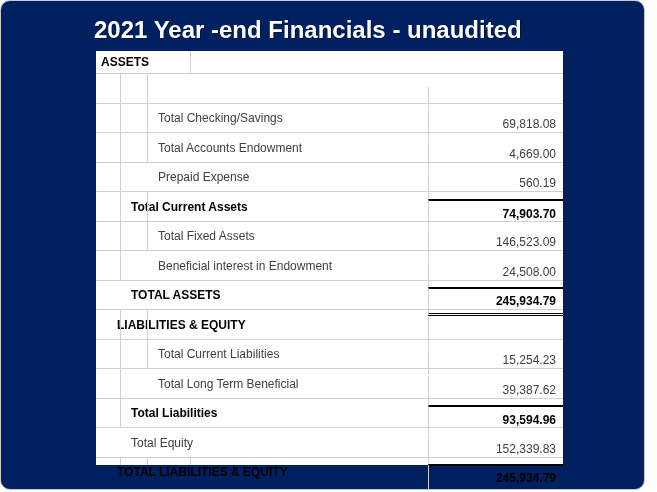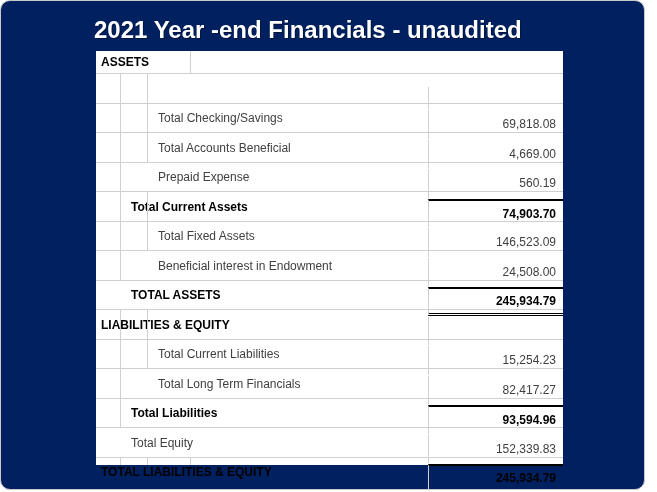--- a/index.html
+++ b/index.html
@@ -25,21 +25,21 @@
     font-size:12px;color:var(--text);
   }
   .row.header{height:23px;}
   .row.sliver{height:7px;border-bottom:none;}
   .cell{box-sizing:border-box;height:100%;display:flex;align-items:center;}
   .indent{width:25px;flex:0 0 25px;border-right:1px solid var(--grid);}
   .indent.b{width:27px;flex:0 0 27px;}
   .indent.c{width:43px;flex:0 0 43px;border-right:1px solid var(--grid);}
   .hdrlabel{width:95px;flex:0 0 95px;border-right:1px solid var(--grid);padding-left:5px;}
   .label{flex:1;padding-left:10px;min-width:0;white-space:nowrap;overflow:hidden;margin-top:30px;}
-  .label.l0{padding-left:5px;}
+  .label.l0{padding-left:21px;}
   .filler{flex:1;}
   .value{
     width:135px;flex:0 0 135px;border-left:1px solid var(--grid);
     justify-content:flex-end;padding-right:7px;white-space:nowrap;margin-top:36px;
   }
   .boldtxt{font-weight:bold;color:var(--bold);}
   .rule-top{border-top:2px solid var(--rule);}
   .rule-bottom-double{border-bottom:3px double var(--rule);}
 </style>
 </head>
@@ -55,21 +55,21 @@
       </div>
       <div class="row">
         <div class="cell indent"></div>
         <div class="cell indent b"></div>
         <div class="cell label">Total Checking/Savings</div>
         <div class="cell value">69,818.08</div>
       </div>
       <div class="row">
         <div class="cell indent"></div>
         <div class="cell indent b"></div>
-        <div class="cell label">Total Accounts Beneficial</div>
+        <div class="cell label">Total Accounts Endowment</div>
         <div class="cell value">4,669.00</div>
       </div>
       <div class="row">
         <div class="cell indent"></div>
         <div class="cell indent b"></div>
         <div class="cell label">Prepaid Expense</div>
         <div class="cell value">560.19</div>
       </div>
       <div class="row">
         <div class="cell indent"></div>
@@ -99,22 +99,22 @@
       </div>
       <div class="row">
         <div class="cell indent"></div>
         <div class="cell indent b"></div>
         <div class="cell label">Total Current Liabilities</div>
         <div class="cell value">15,254.23</div>
       </div>
       <div class="row">
         <div class="cell indent"></div>
         <div class="cell indent b"></div>
-        <div class="cell label">Total Long Term Financials</div>
-        <div class="cell value">82,417.27</div>
+        <div class="cell label">Total Long Term Beneficial</div>
+        <div class="cell value">39,387.62</div>
       </div>
       <div class="row">
         <div class="cell indent"></div>
         <div class="cell label boldtxt">Total Liabilities</div>
         <div class="cell value boldtxt rule-top">93,594.96</div>
       </div>
       <div class="row">
         <div class="cell indent"></div>
         <div class="cell label">Total Equity</div>
         <div class="cell value">152,339.83</div>

